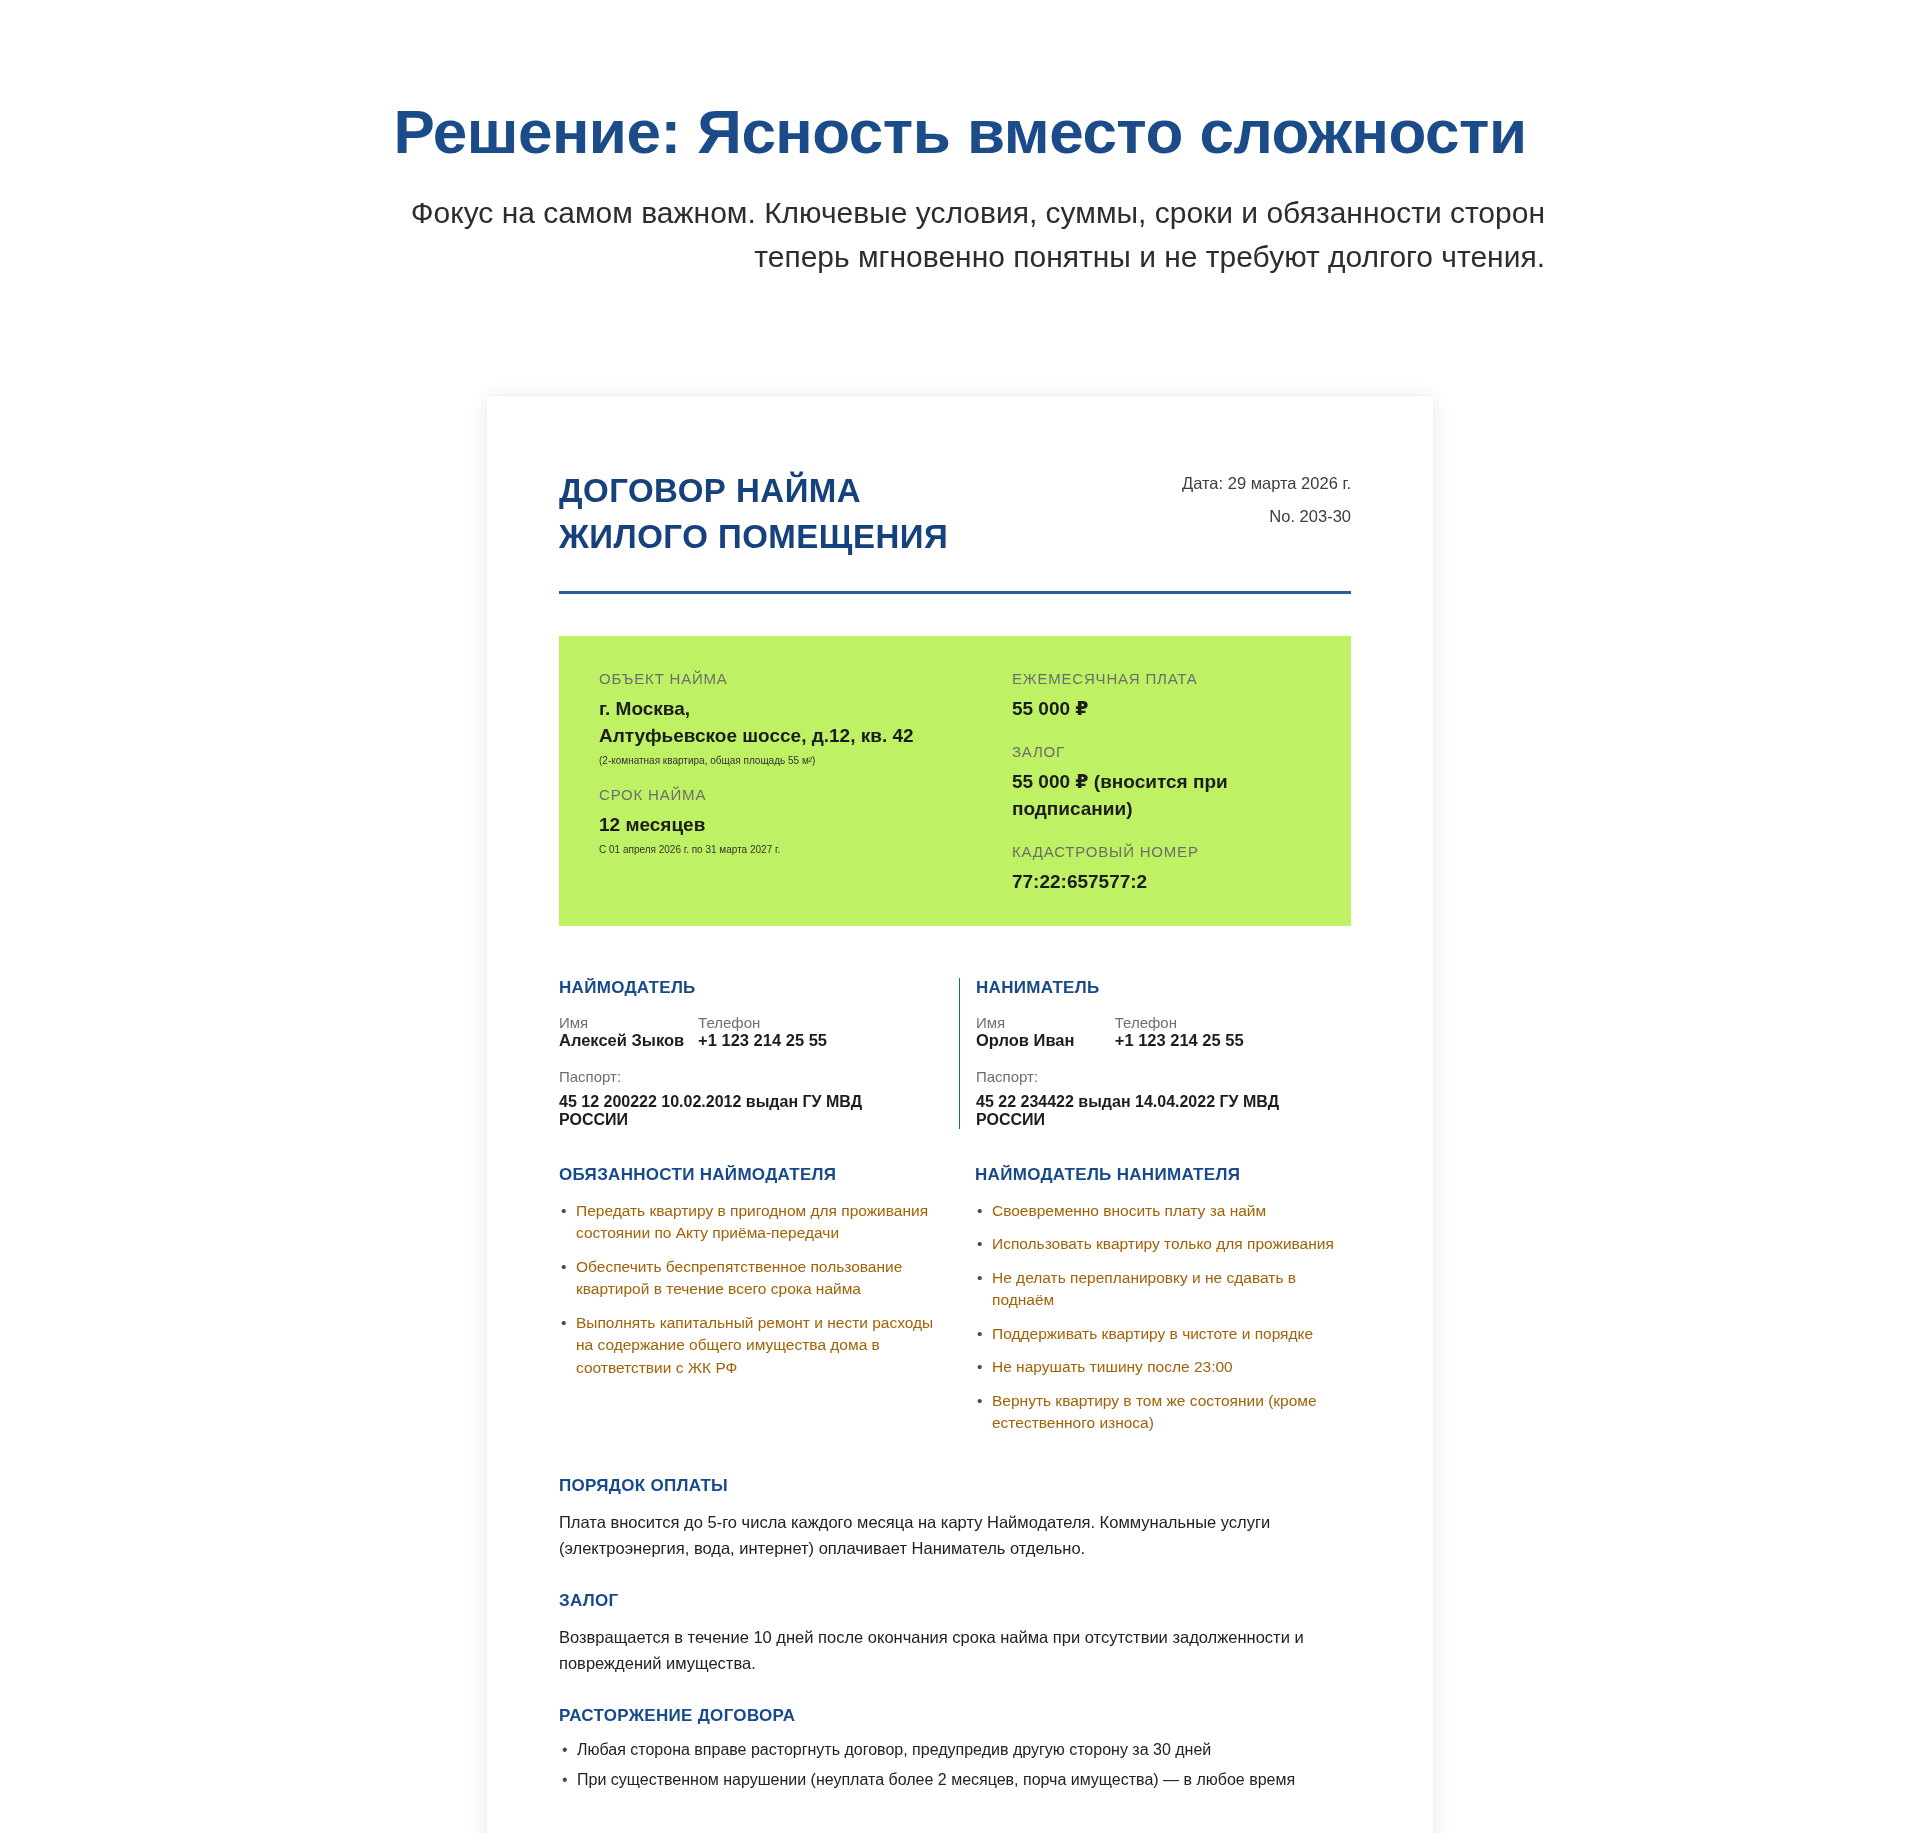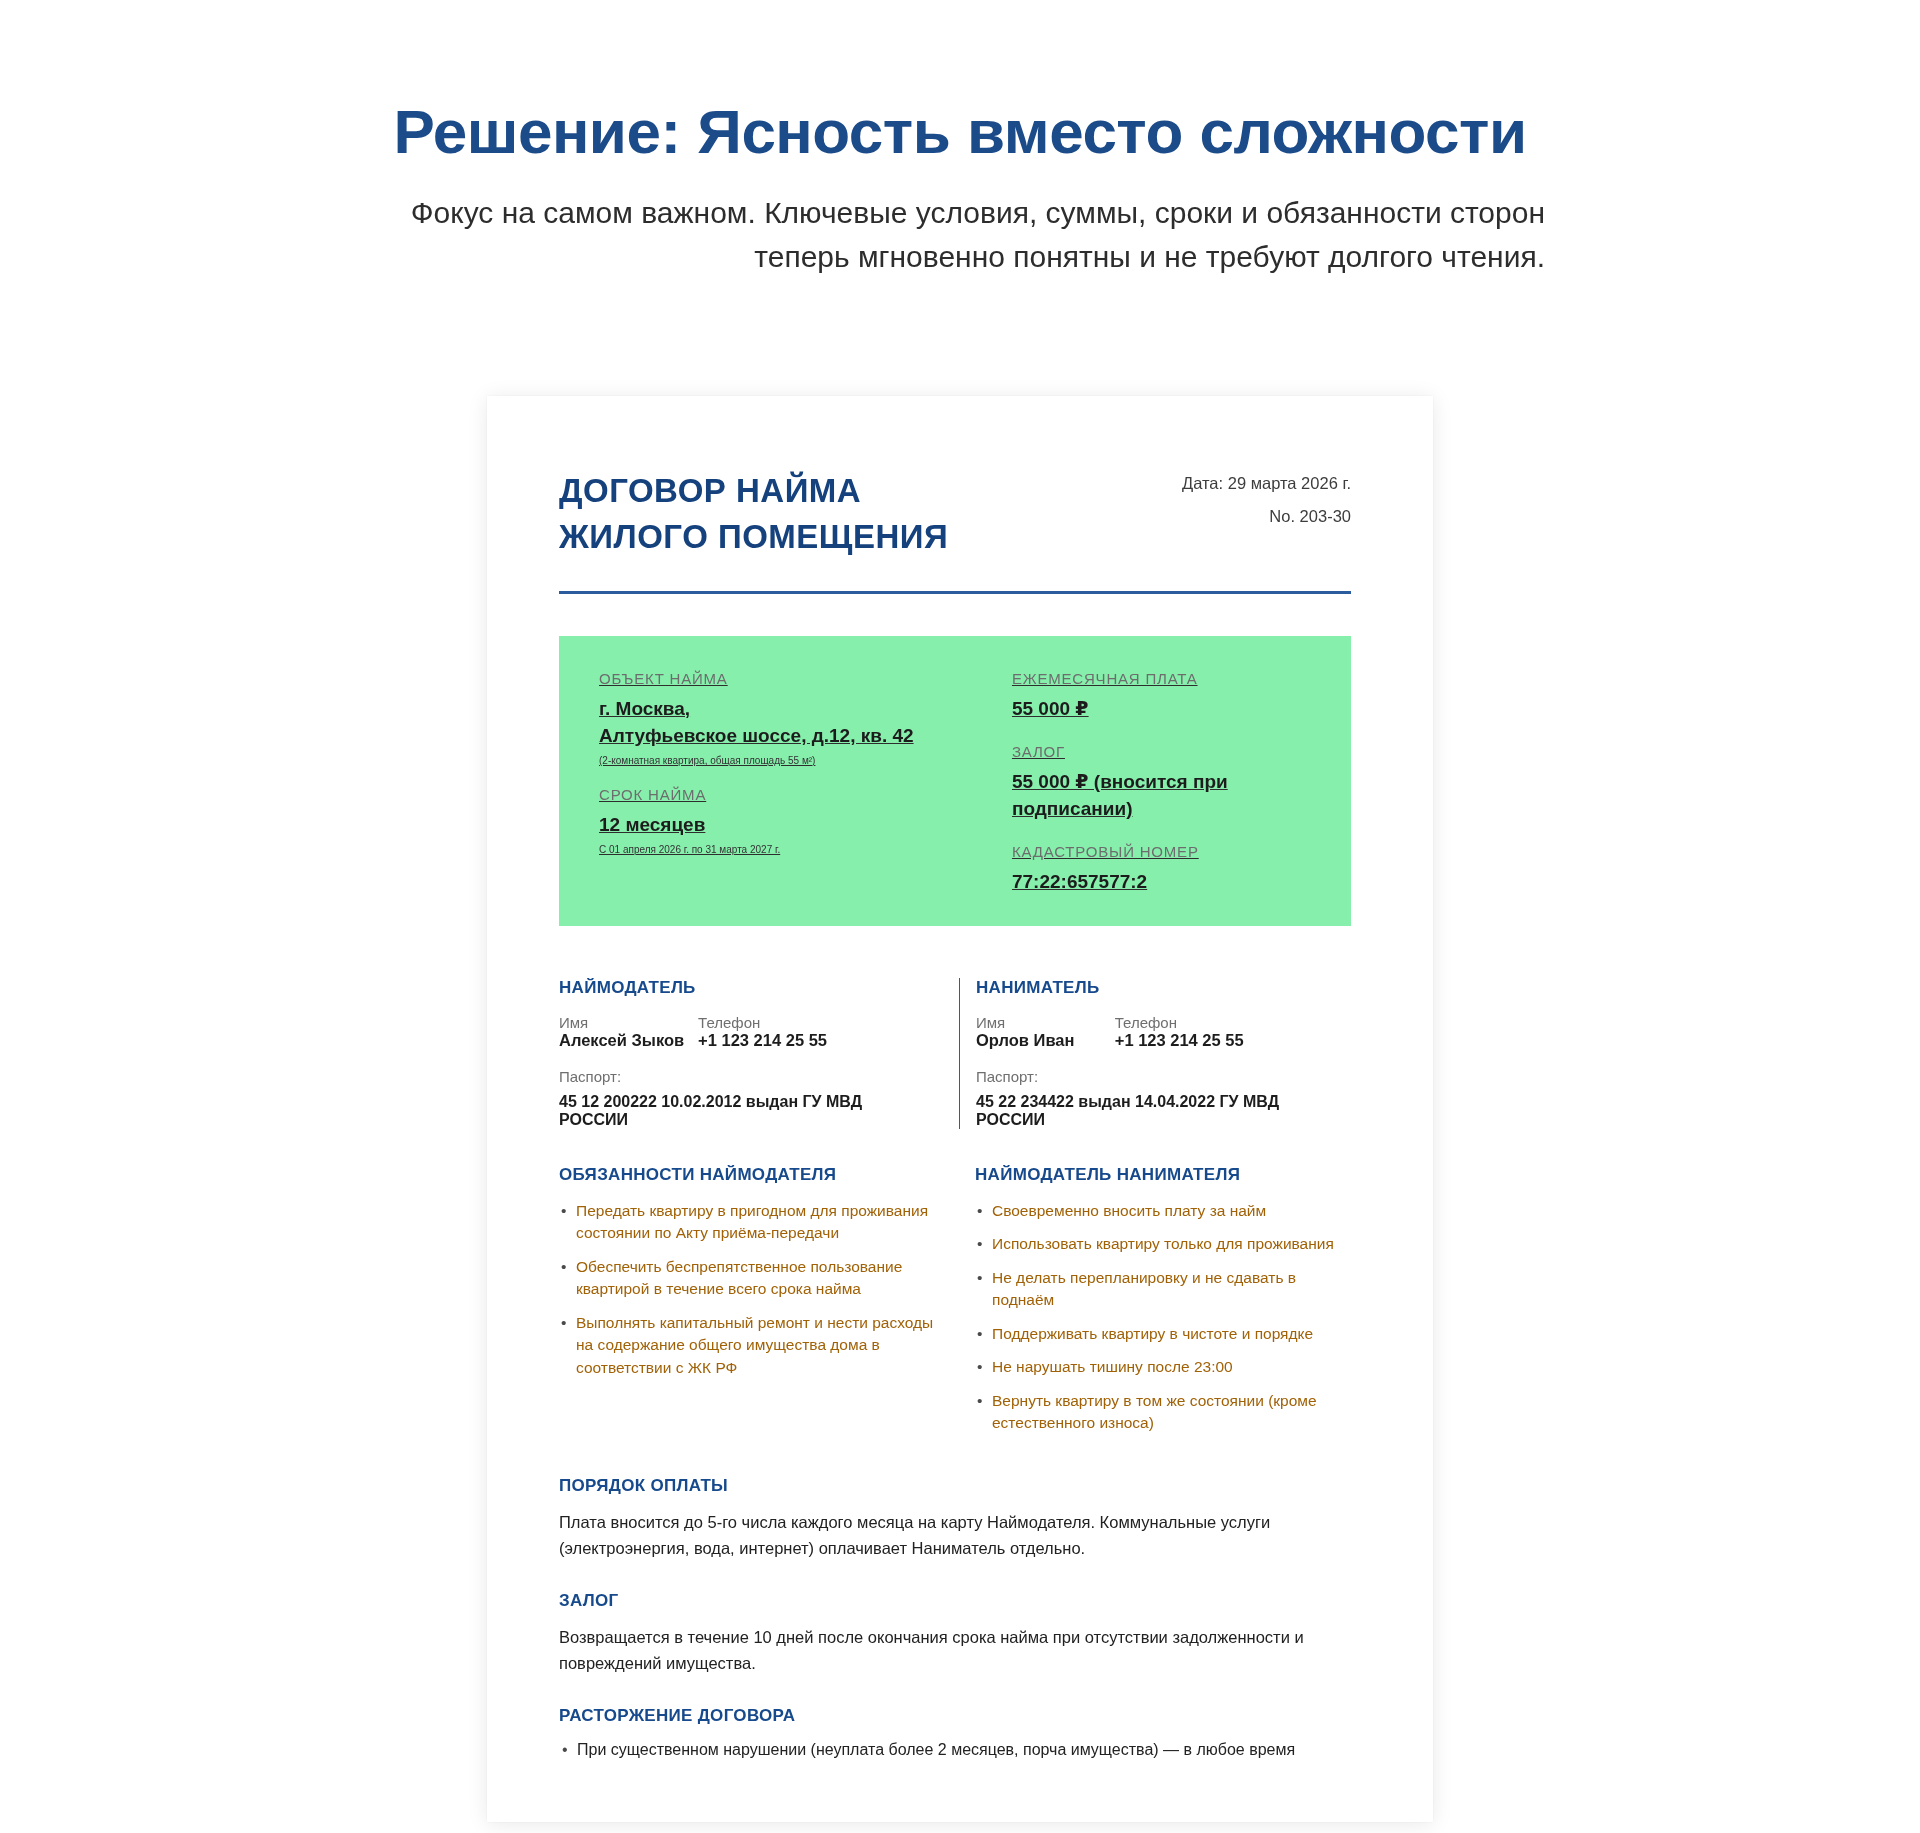--- a/index.html
+++ b/index.html
@@ -53,25 +53,24 @@
     color: #3d3d3d;
     padding-top: 6px;
   }
   .doc-meta div { margin-bottom: 14px; }
 
   .doc-rule { border: none; border-top: 3px solid #2b5c9e; margin: 32px 0 0; }
 
   
   .summary-box {
     margin-top: 42px;
-    background: #86efac;
+    background: #bef264;
     padding: 34px 40px 30px;
     display: grid;
     grid-template-columns: 58% 42%;
-    text-decoration: underline;
   }
   .sum-label {
     font-size: 15px;
     letter-spacing: 0.8px;
     color: #6d6d6d;
     margin: 20px 0 9px;
   }
   .sum-label:first-child { margin-top: 0; }
   .sum-value { font-size: 19px; font-weight: bold; color: #1c1c1c; line-height: 1.42; }
   .sum-note { font-size: 10px; color: #333333; margin-top: 5px; }
@@ -219,17 +218,18 @@
   </div>
 
   <div class="text-section">
     <h3 class="section-h">ЗАЛОГ</h3>
     <p>Возвращается в течение 10 дней после окончания срока найма при отсутствии задолженности и повреждений имущества.</p>
   </div>
 
   <div class="text-section">
     <h3 class="section-h">РАСТОРЖЕНИЕ ДОГОВОРА</h3>
     <ul class="term-list">
+        <li>Любая сторона вправе расторгнуть договор, предупредив другую сторону за 30 дней</li>
         <li>При существенном нарушении (неуплата более 2 месяцев, порча имущества) — в любое время</li>
       </ul>
   </div>
 
 </div>
 
 </body></html>

